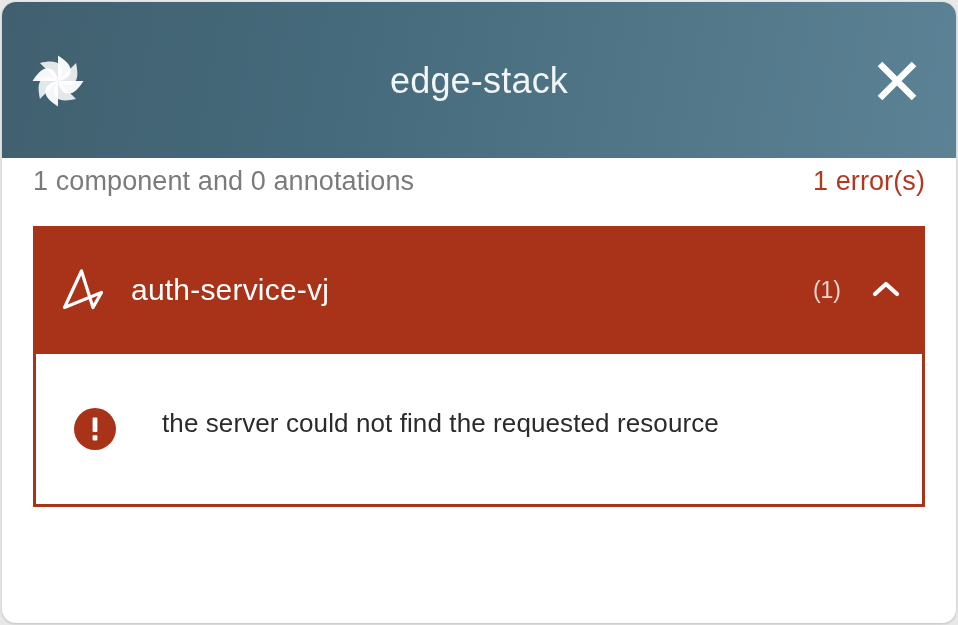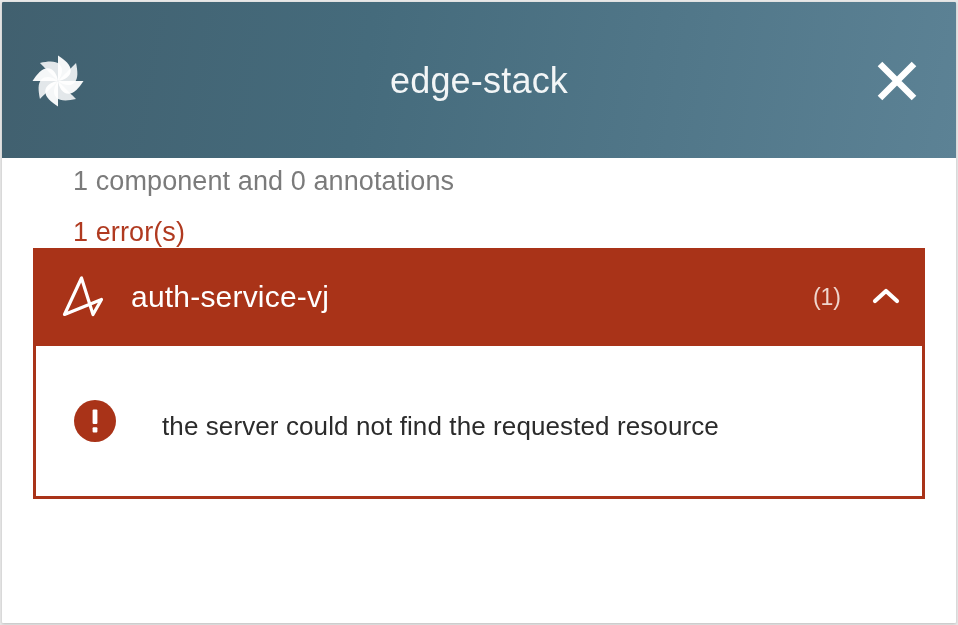--- a/index.html
+++ b/index.html
@@ -16,21 +16,21 @@
   }
 
   
   .card {
     position: absolute;
     left: 2px;
     top: 2px;
     width: 954px;
     height: 621px;
     background: #ffffff;
-    border-radius: 1px;
+    border-radius: 14px;
     overflow: hidden;
     box-shadow: 0 1px 3px rgba(0,0,0,0.18);
   }
 
   
   .header {
     position: relative;
     height: 156px;
     background: linear-gradient(100deg, #42soap 0%, #5b7f92 100%);
     background: linear-gradient(100deg, #41606f 0%, #456b7c 38%, #5c8295 100%);
@@ -79,24 +79,23 @@
 
   
   .body {
     padding: 0 31px;
   }
 
   .summary-row {
     display: flex;
     align-items: baseline;
     justify-content: space-between;
-    height: 90px;
+    height: 68px;
     padding-top: 8px;
     box-sizing: border-box;
-    flex-direction: column;
   }
   .summary-left {
     font-size: 27px;
     color: #7b7b7b;
     font-weight: 400;
     letter-spacing: 0.1px;
   }
   .summary-right {
     font-size: 27px;
     color: #b03a20;
@@ -107,21 +106,21 @@
 
   
   .group {
     border: 3px solid #a93318;
     border-top: none;
     background: #ffffff;
   }
 
   .group-header {
     background: #a93318;
-    height: 98px;
+    height: 128px;
     margin: 0 -3px;
     display: flex;
     align-items: center;
     padding: 0 22px 0 26px;
     box-sizing: border-box;
     cursor: pointer;
   }
   .group-icon {
     width: 50px;
     height: 50px;
@@ -251,21 +250,21 @@
         <span class="group-name">auth-service-vj</span>
         <span class="group-count">(1)</span>
         <span class="group-chevron">
           <svg width="34" height="34" viewBox="0 0 34 34" aria-hidden="true">
             <path d="M6 21 L17 11 L28 21" fill="none" stroke="#ffffff" stroke-width="4.2" stroke-linecap="round" stroke-linejoin="round"></path>
           </svg>
         </span>
       </div>
 
       <div class="group-body">
-        <div style="display:flex;align-items:flex-end;">
+        <div style="display:flex;align-items:flex-start;">
           <span class="err-badge">
             <svg width="42" height="42" viewBox="0 0 42 42" aria-hidden="true">
               <rect x="18.6" y="9.5" width="4.8" height="14.5" rx="1" fill="#ffffff"></rect>
               <rect x="18.6" y="27.2" width="4.8" height="5.2" rx="1" fill="#ffffff"></rect>
             </svg>
           </span>
           <span class="err-text">the server could not find the requested resource</span>
         </div>
       </div>
 

